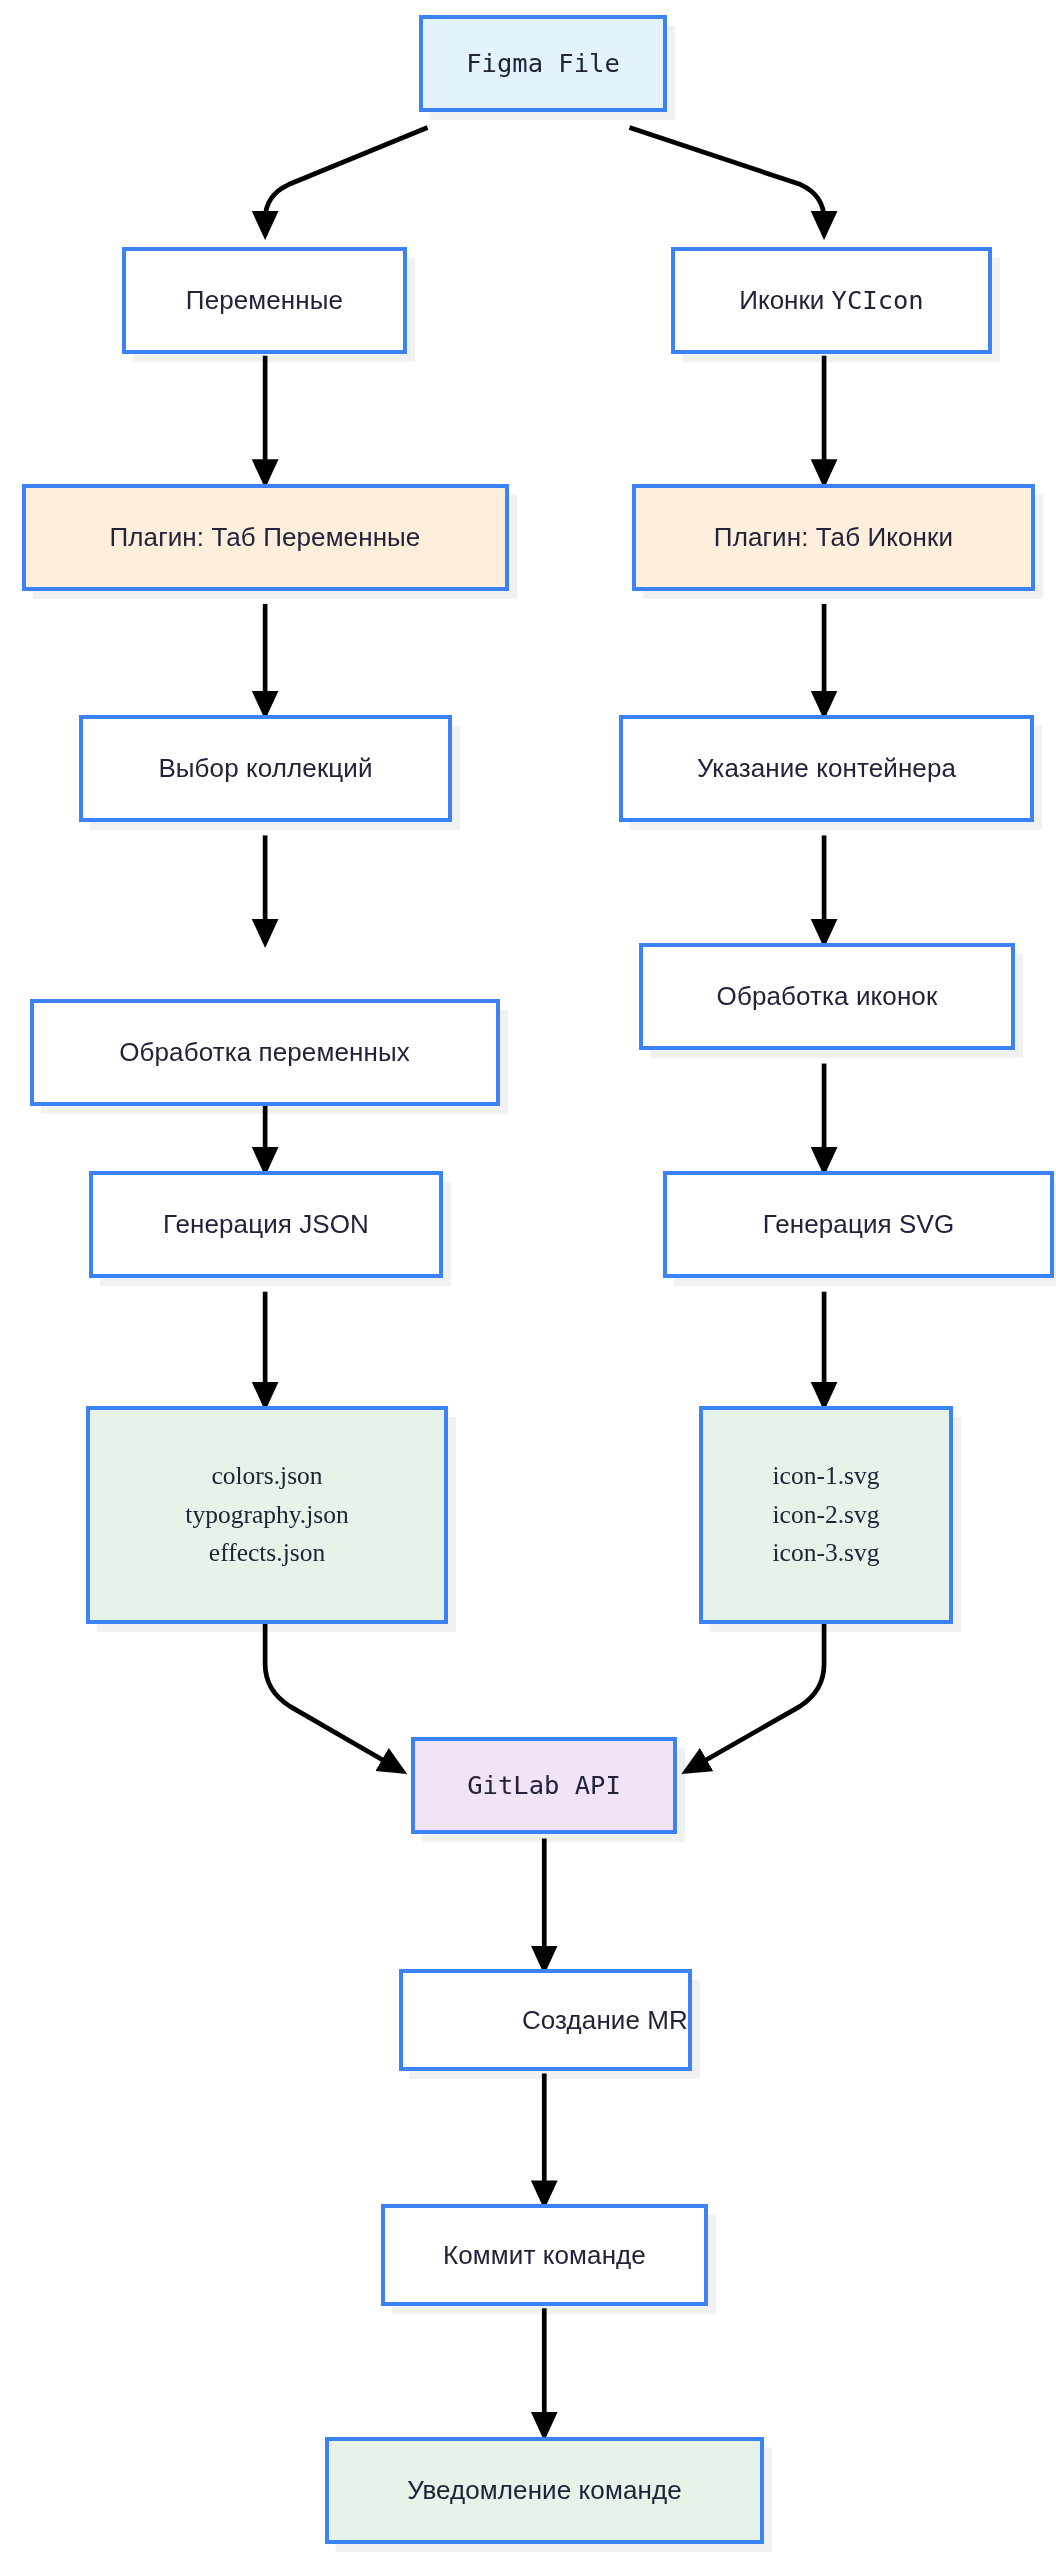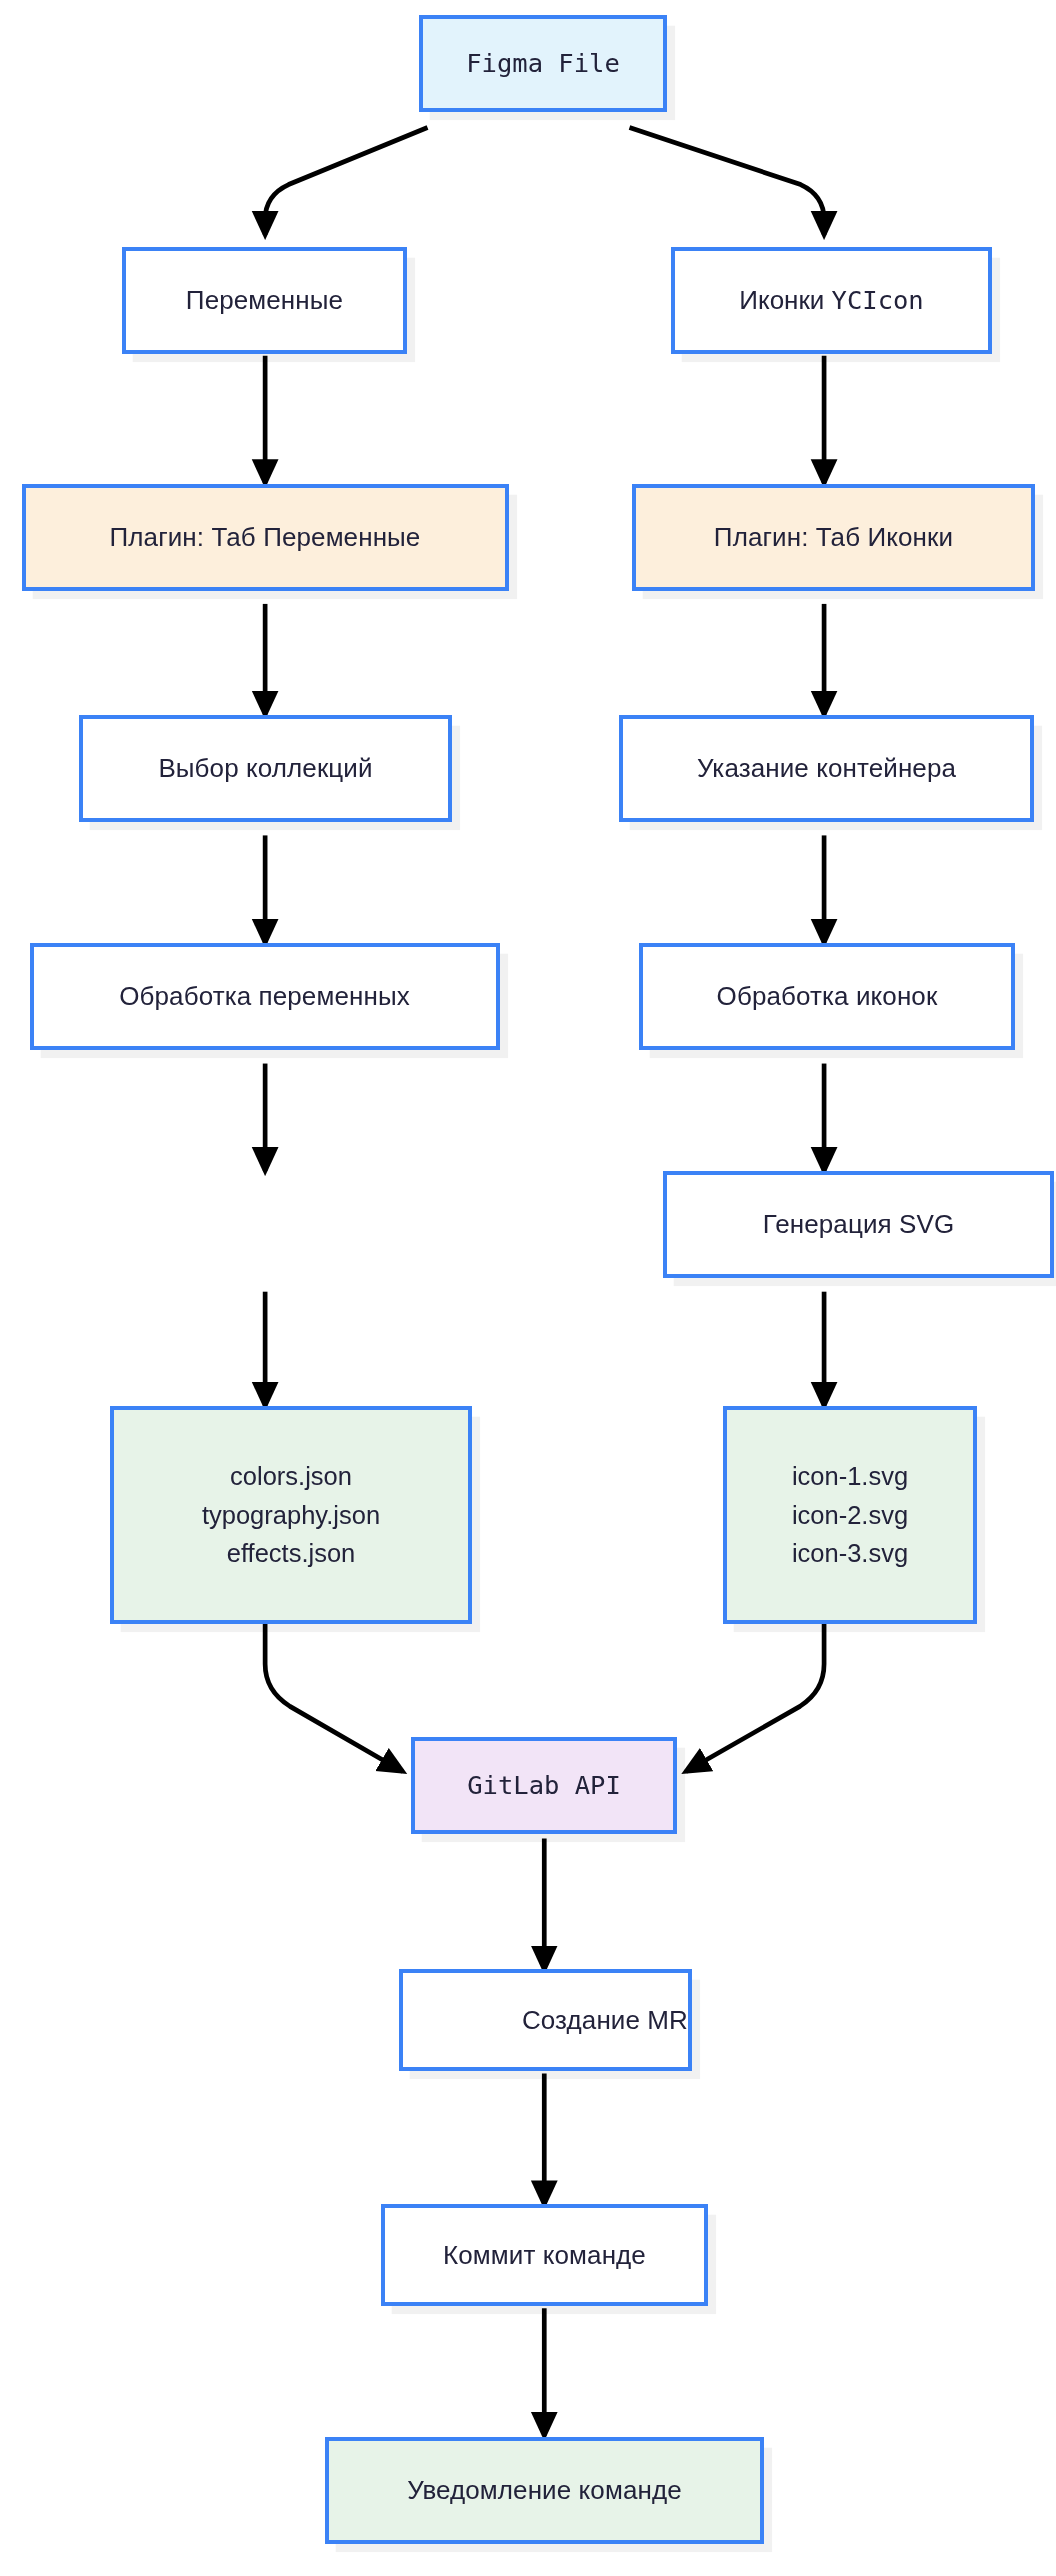--- a/index.html
+++ b/index.html
@@ -23,21 +23,21 @@
     text-align:center;
     color:#22223a;
     box-shadow:9.4px 9.4px 0 -1.3px rgba(0,0,0,0.055);
     line-height:1.42;
   }
   .node .lbl{display:block;width:100%;}
   .sans{font-family:"Liberation Sans", sans-serif;font-size:26px;letter-spacing:0.1px;}
   .mono{font-family:"DejaVu Sans Mono","Liberation Mono", monospace;font-size:25.5px;letter-spacing:0px;}
   .mixed{font-family:"Liberation Sans", sans-serif;font-size:26px;}
   .mixed .code{font-family:"DejaVu Sans Mono","Liberation Mono", monospace;font-size:25.5px;}
-  .filelist{font-family:Liberation Sans, sans-serif;font-size:25.5px;line-height:1.52;margin-left:24px;}
+  .filelist{font-family:Liberation Serif, serif;font-size:25.5px;line-height:1.52;}
 
   .fill-blue{background:#e2f3fc;}
   .fill-orange{background:#fdefdc;}
   .fill-green{background:#e7f3e8;}
   .fill-purple{background:#f2e4f7;}
   .fill-white{background:#ffffff;}
 </style>
 </head>
 <body>
 
@@ -103,28 +103,31 @@
   </div>
 
   <div class="node fill-white sans" style="left:79px;top:715px;width:373px;height:107px;">
     <span class="lbl">Выбор коллекций</span>
   </div>
 
   <div class="node fill-white sans" style="left:619px;top:715px;width:415px;height:107px;">
     <span class="lbl">Указание контейнера</span>
   </div>
 
-  <div class="node fill-white sans" style="left:29.5px;top:943px;width:470px;height:107px;">
+  <div class="node fill-white sans" style="left:29.5px;top:999px;width:470px;height:107px;">
     <span class="lbl">Обработка переменных</span>
   </div>
 
   <div class="node fill-white sans" style="left:639px;top:943px;width:376px;height:107px;">
     <span class="lbl">Обработка иконок</span>
   </div>
 
+  <div class="node fill-white sans" style="left:89px;top:1171px;width:354px;height:107px;">
+    <span class="lbl">Генерация JSON</span>
+  </div>
 
   <div class="node fill-white sans" style="left:663px;top:1171px;width:391px;height:107px;">
     <span class="lbl">Генерация SVG</span>
   </div>
 
   <div class="node fill-green filelist" style="left:86px;top:1406px;width:362px;height:218px;">
     <span class="lbl">
       <span>colors.json</span><br>
       <span>typography.json</span><br>
       <span>effects.json</span>

